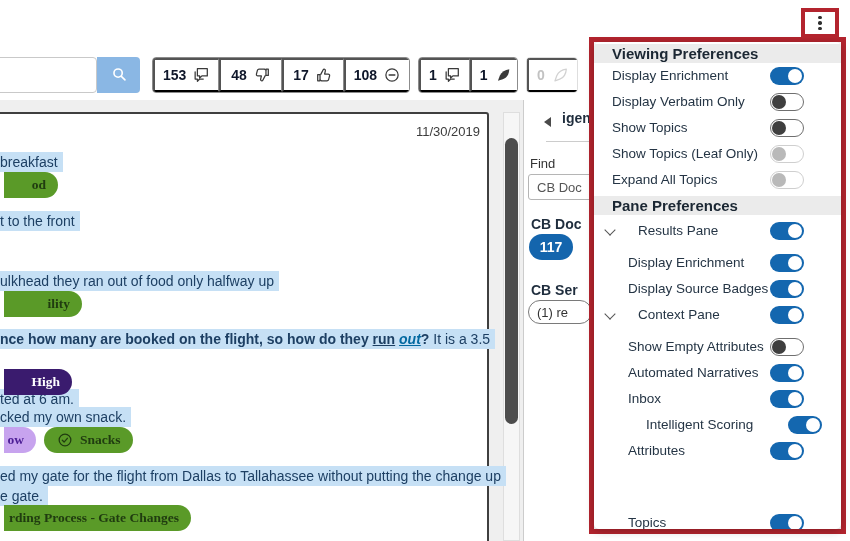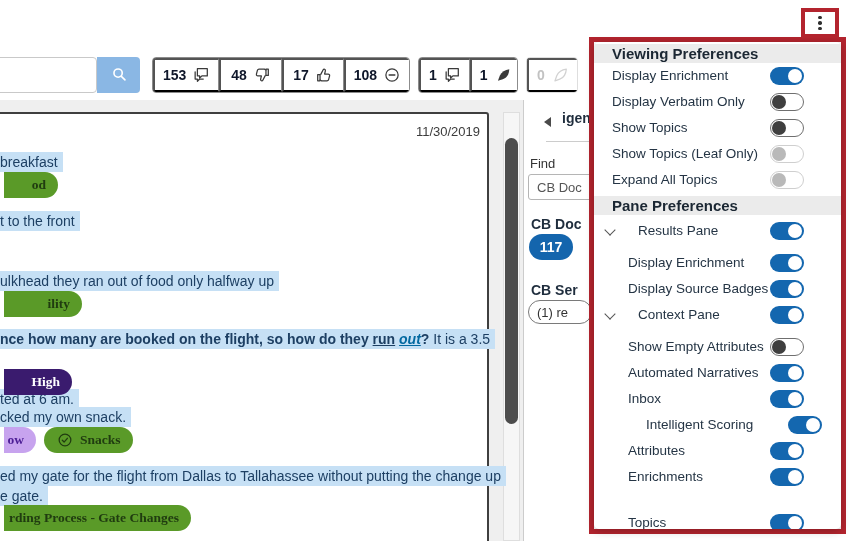--- a/index.html
+++ b/index.html
@@ -322,26 +322,20 @@
           <span class="tg on">
             <span class="knob"></span>
           </span>
         </div>
         <div class="menu-row" style="top: 397px;">
           <span class="lbl lvi">Attributes</span>
           <span class="tg on">
             <span class="knob"></span>
           </span>
         </div>
-        <div class="menu-row" style="top: 423px;">
-          <span class="lbl lvi">Enrichments</span>
-          <span class="tg on">
-            <span class="knob"></span>
-          </span>
-        </div>
         <div class="menu-row" style="top: 469px;">
           <span class="lbl lvi">Topics</span>
           <span class="tg on">
             <span class="knob"></span>
           </span>
         </div>
       </div>
   </div>
 
 </div>

